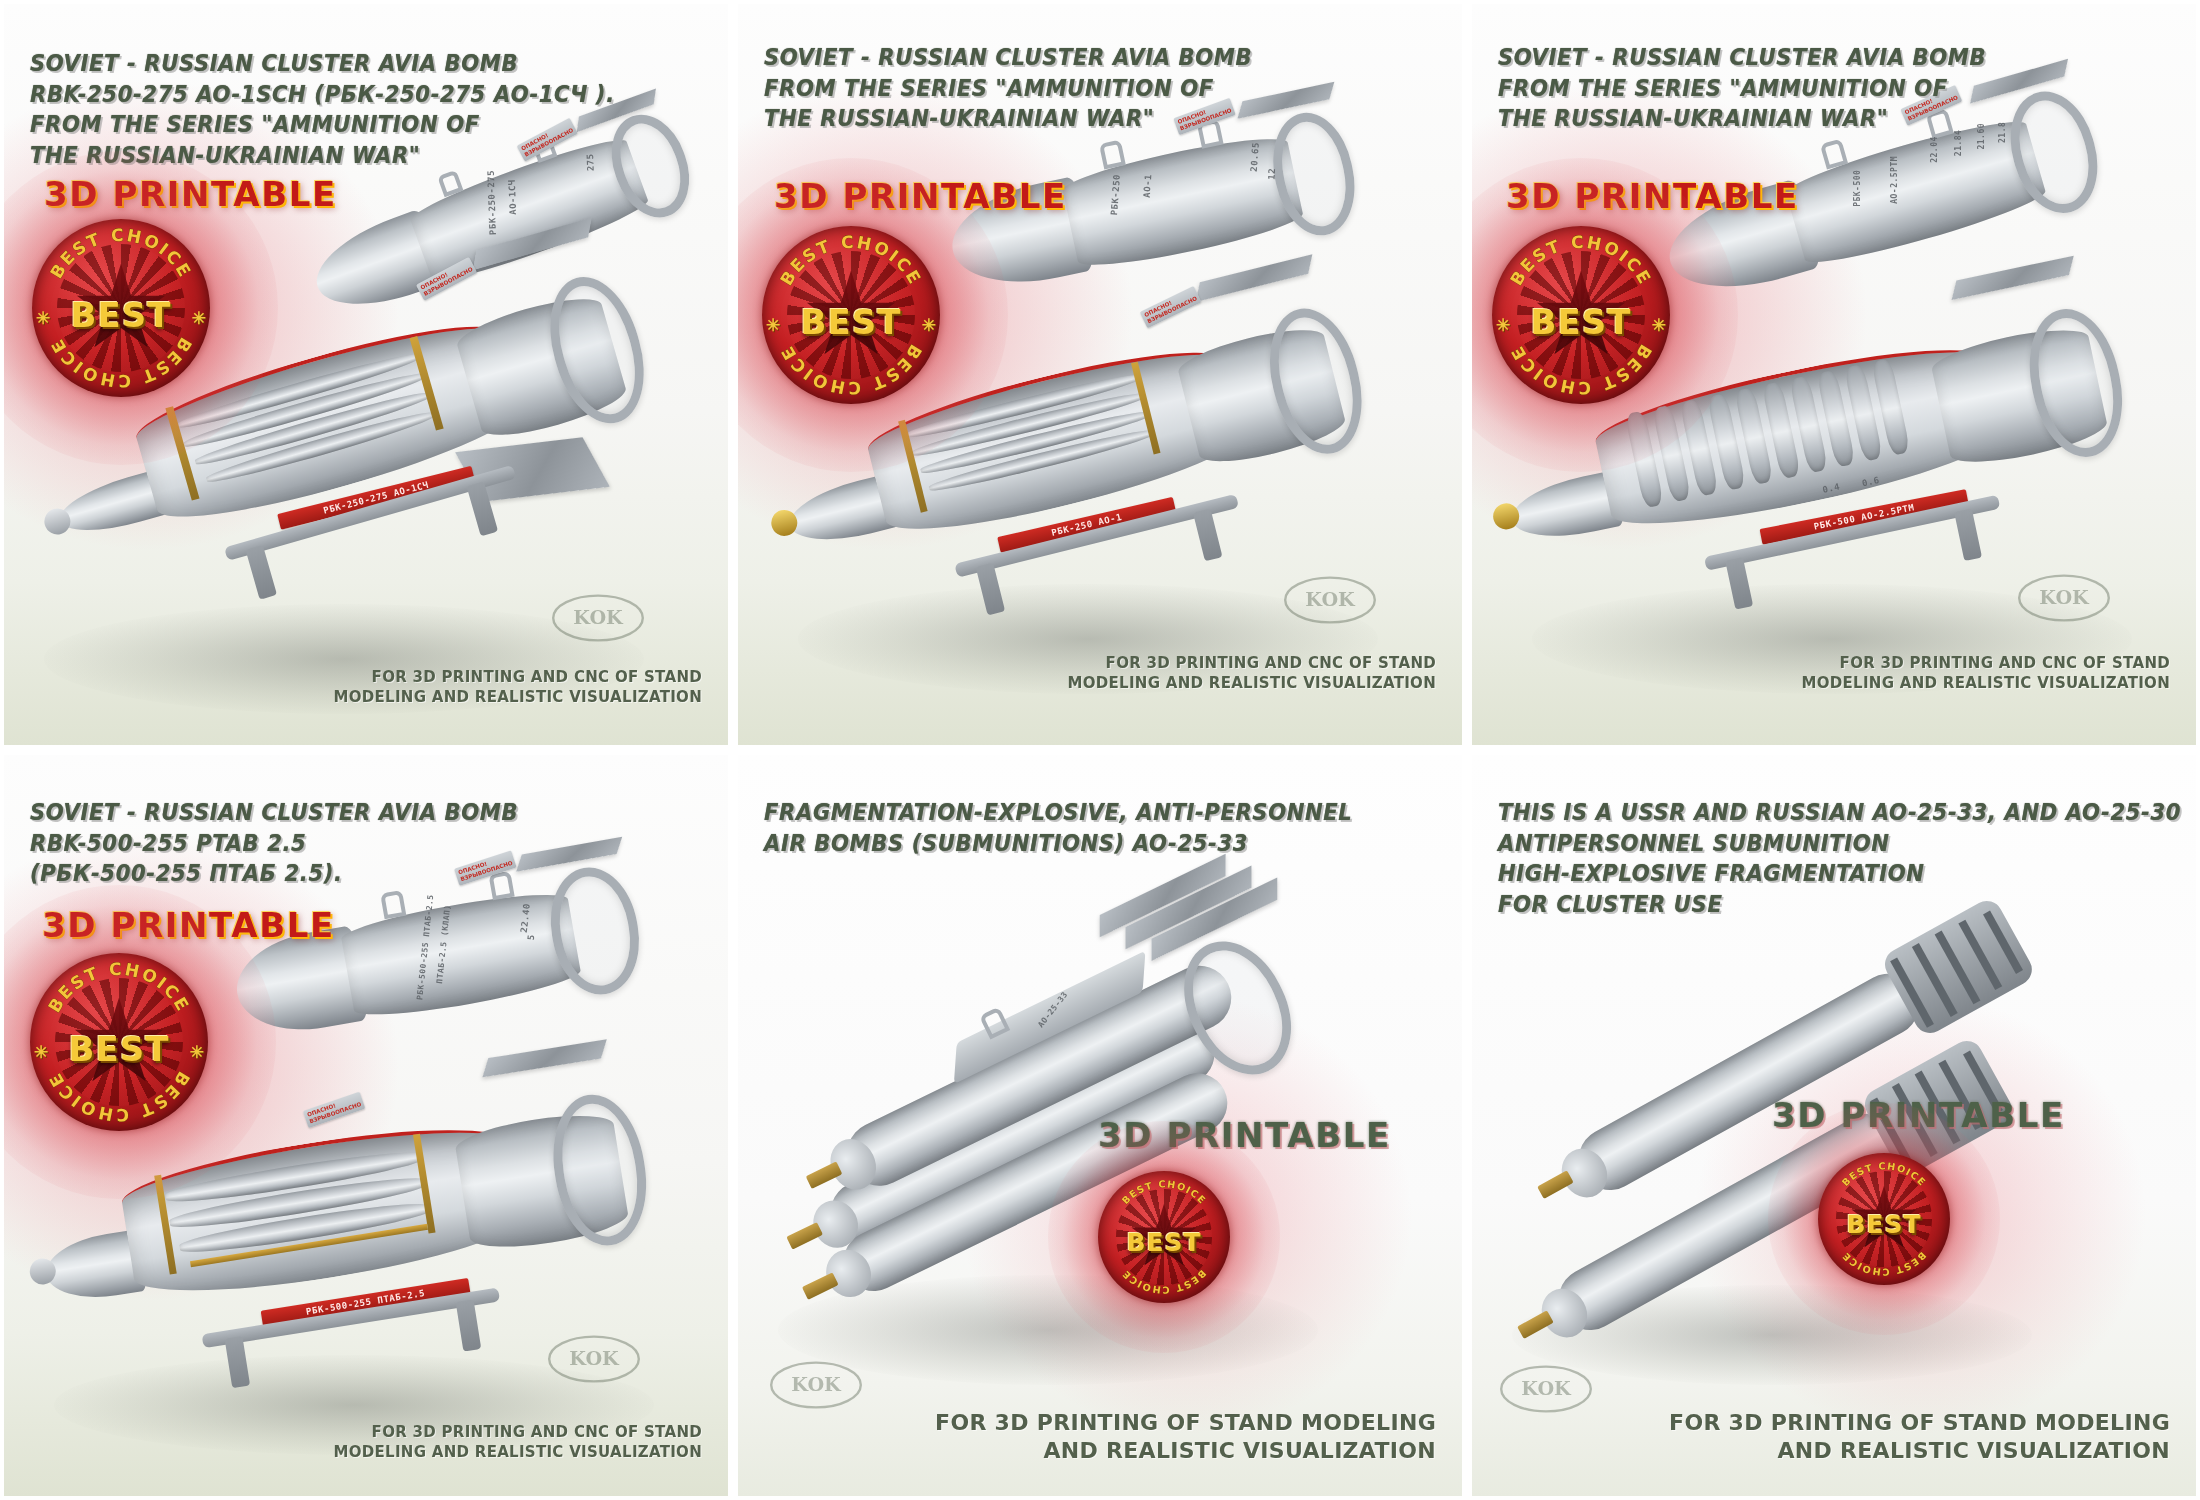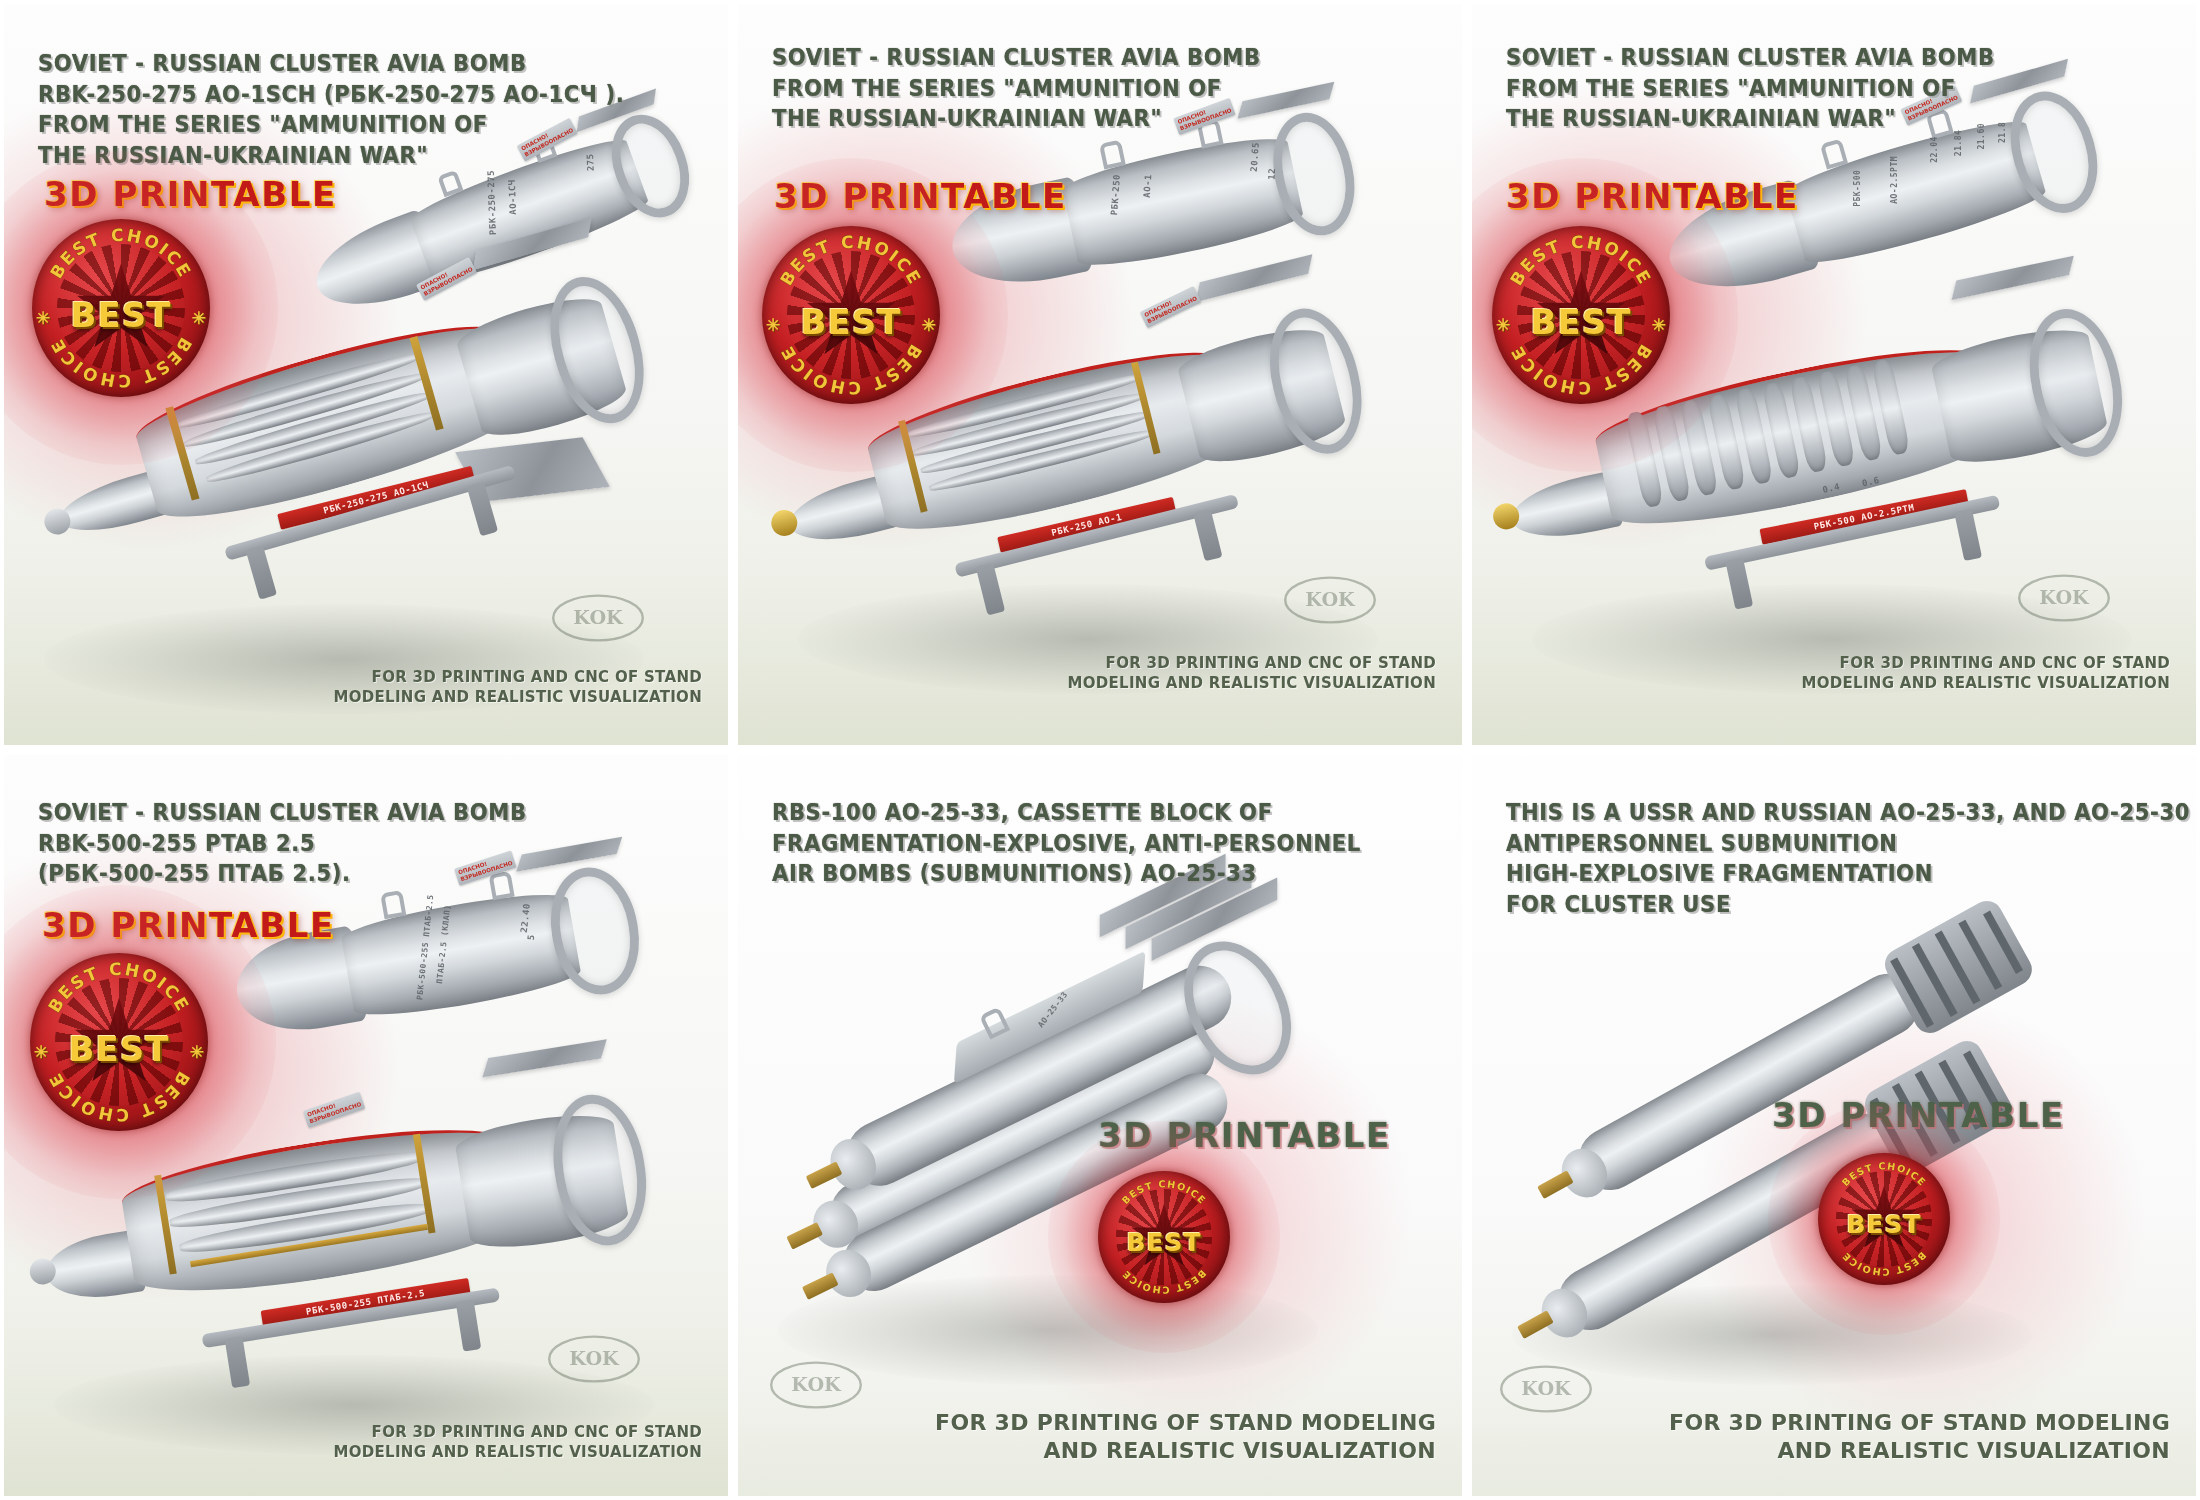--- a/index.html
+++ b/index.html
@@ -31,23 +31,24 @@
       linear-gradient(to bottom, #fdfdfd 0%, #f6f6f4 55%, #eef0e8 78%, #dfe3d2 100%);
   }
   .panel-bg-grad.plain {
     background:
       radial-gradient(ellipse 42% 40% at 62% 62%, rgba(233,130,140,0.40) 0%, rgba(236,160,166,0.22) 42%, rgba(255,255,255,0) 74%),
       linear-gradient(to bottom, #fefefe 0%, #fafafa 60%, #f2f3ee 85%, #e8ebe0 100%);
   }
 
   .head {
     position: absolute;
-    top: 44px; left: 34px;
+    top: 44px; left: 26px;
     z-index: 6;
     max-width: 96%;
+    font-style: italic;
   }
   .head .line {
     font-size: 23.5px;
     font-weight: 700;
     letter-spacing: 0.6px;
     line-height: 1.30;
     color: #4b5a46;
     text-shadow: 2px 2px 0 rgba(150,150,150,0.55), 0 0 1px rgba(60,70,55,0.8);
     white-space: nowrap;
     text-transform: uppercase;
@@ -582,21 +583,20 @@
     <div class="footer" style="bottom:34px;">
       <span class="fl">FOR 3D PRINTING AND CNC OF STAND</span>
       <span class="fl">MODELING AND REALISTIC VISUALIZATION</span>
     </div>
   </div>
 
   <div class="panel c2 r2">
     <div class="panel-bg-grad plain"></div>
 
     <div class="head">
-      <div class="line">RBS-100 AO-25-33, CASSETTE BLOCK OF</div>
       <div class="line">FRAGMENTATION-EXPLOSIVE, ANTI-PERSONNEL</div>
       <div class="line">AIR BOMBS (SUBMUNITIONS) AO-25-33</div>
     </div>
 
     <div class="render">
       <div class="ground-shadow obj" style="left:40px; top:520px; width:540px; height:110px;"></div>
 
       <div class="obj" style="left:10px; top:140px; width:700px; height:420px; transform:rotate(-26deg);">
         <div class="body-cyl obj" style="left:60px; top:172px; width:420px; height:60px; border-radius:30px;"></div>
         <div class="body-cyl obj" style="left:50px; top:222px; width:420px; height:60px; border-radius:30px;"></div>

